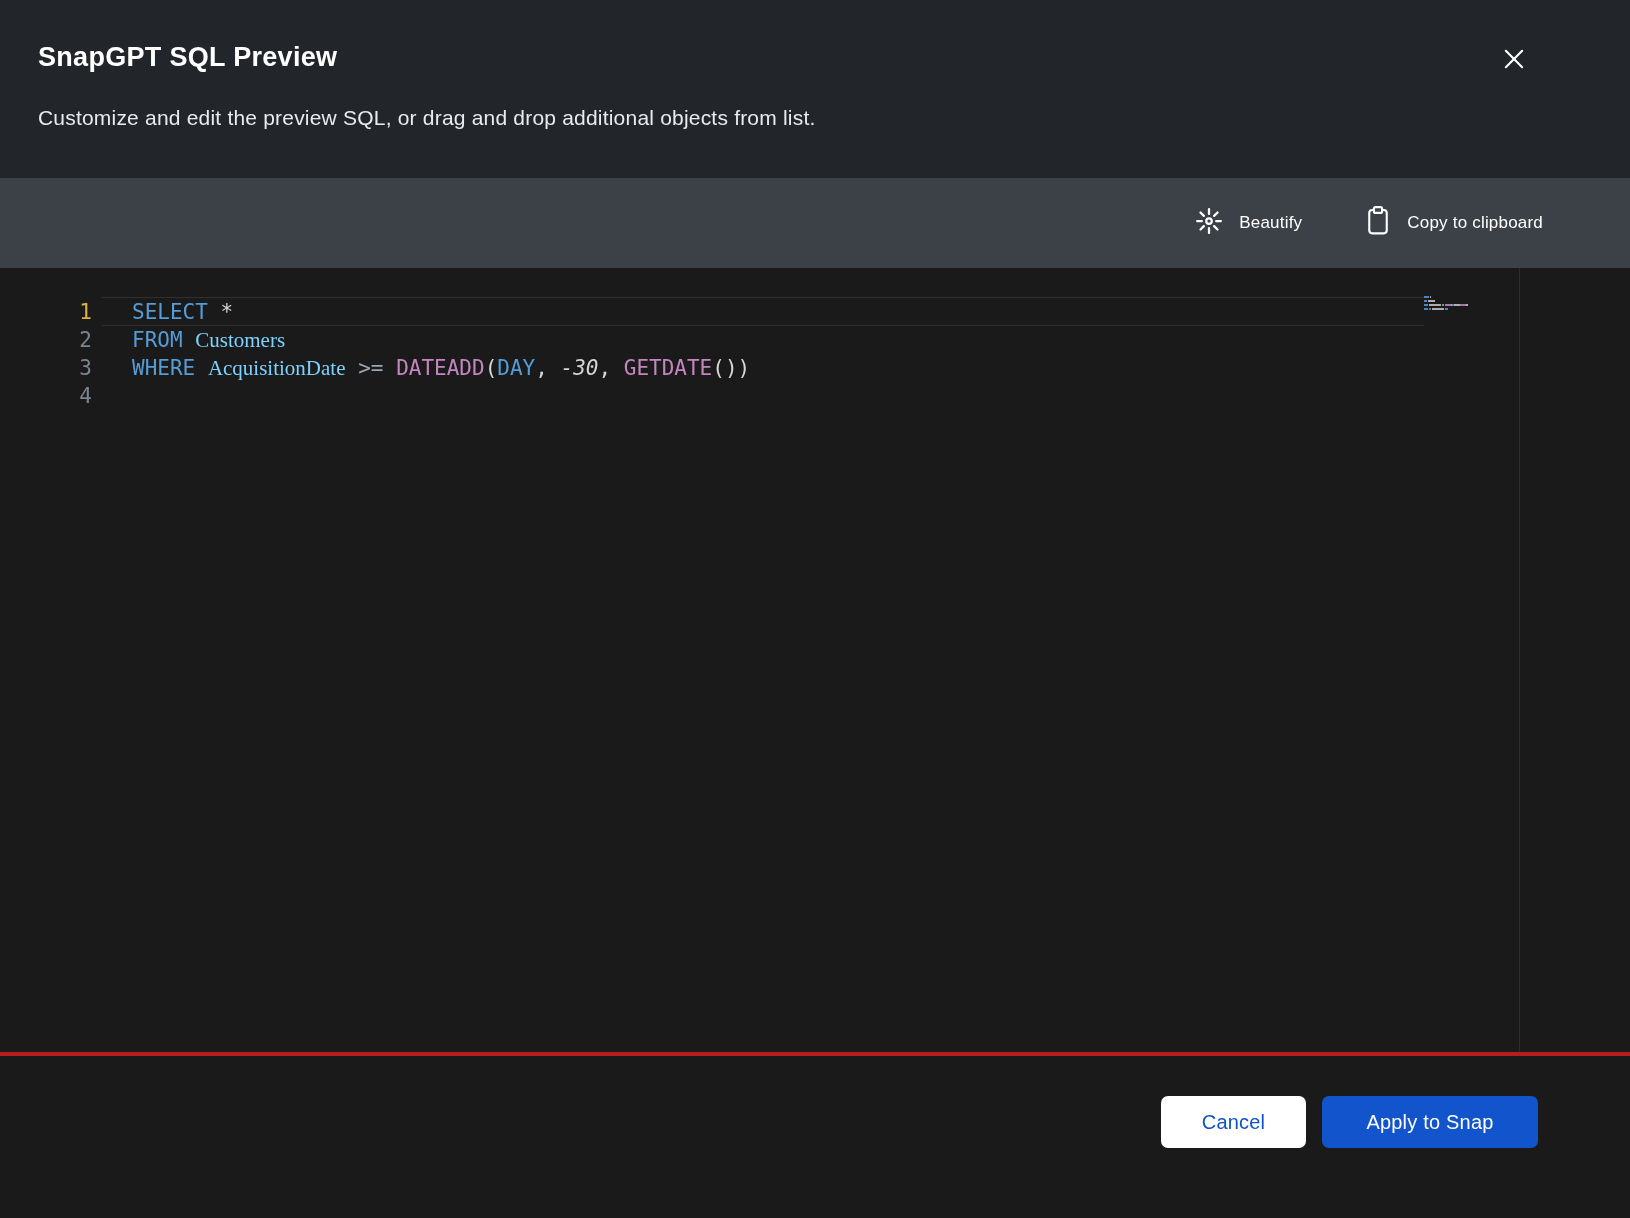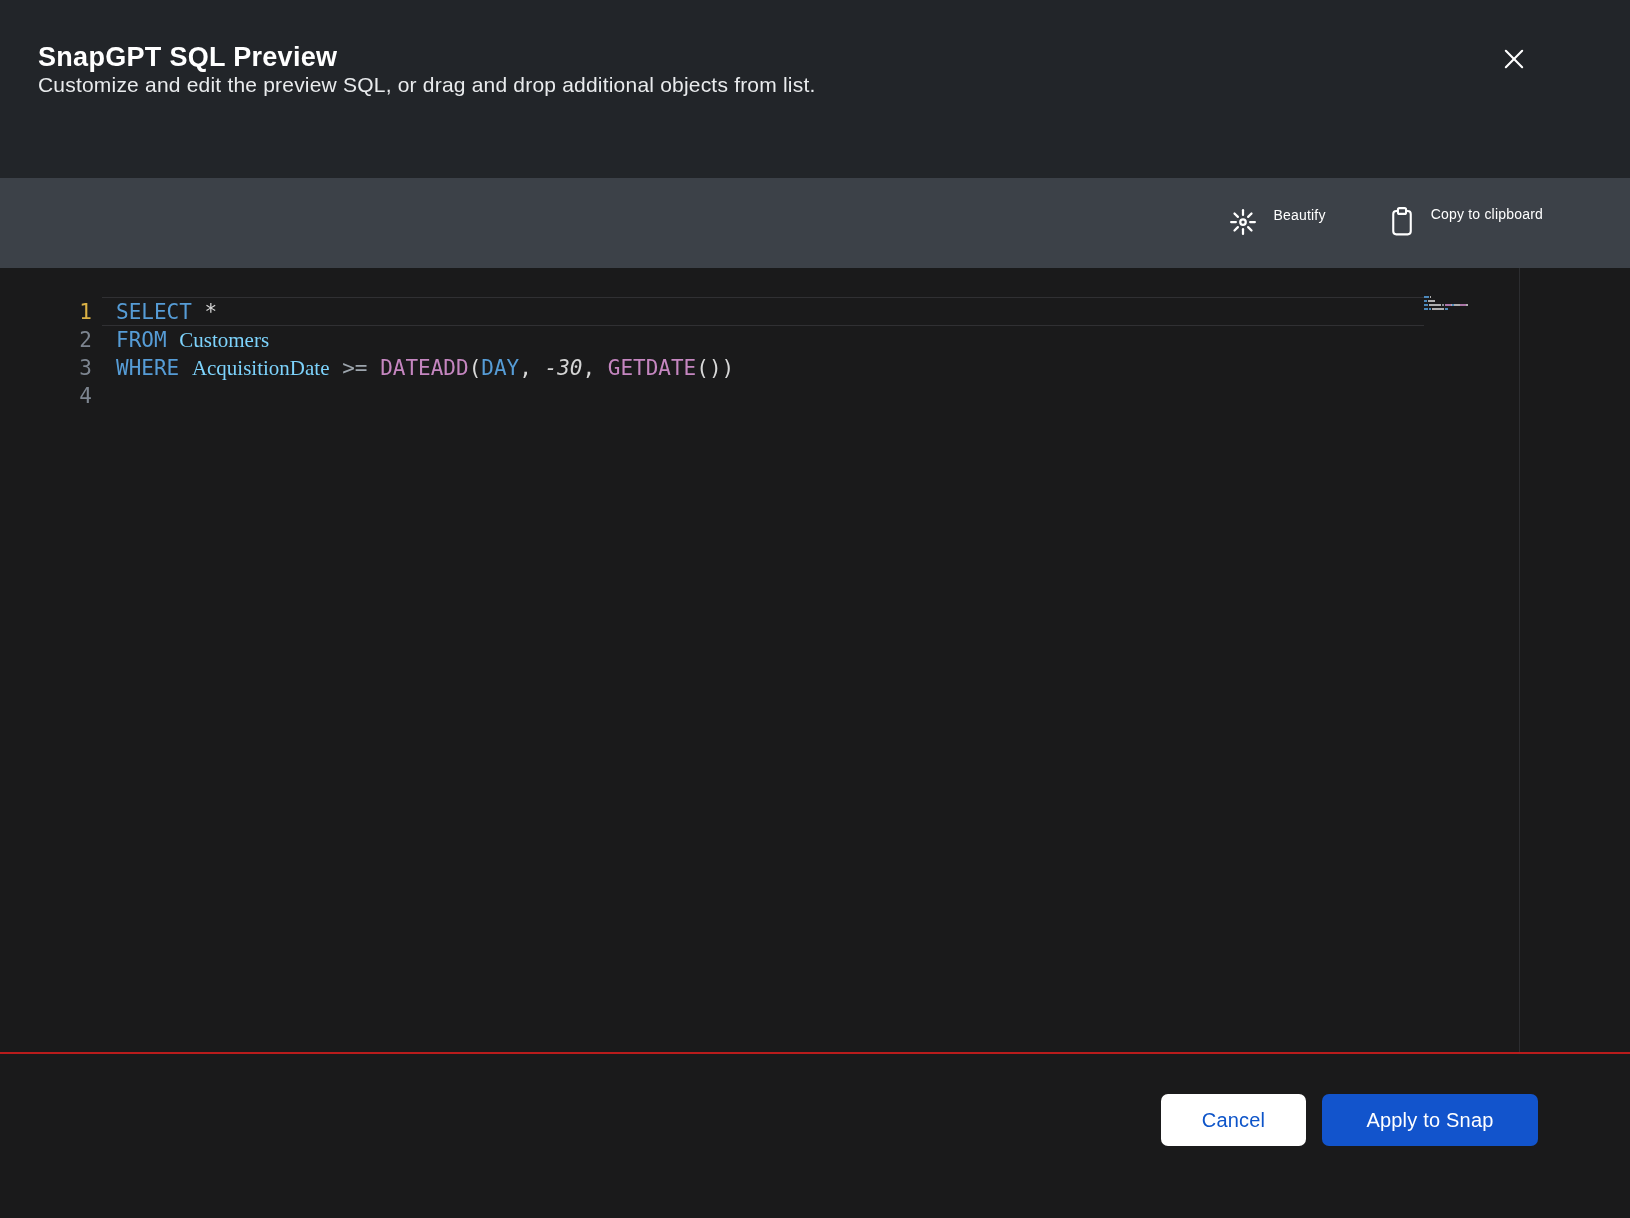--- a/index.html
+++ b/index.html
@@ -7,52 +7,52 @@
   body {
     background:#222529;
     font-family:"Liberation Sans", sans-serif;
     color:#ffffff;
   }
   .modal { width:1630px; height:1218px; display:flex; flex-direction:column; }
 
   
   .header { position:relative; height:178px; padding:42px 38px 0; background:#222529; }
   .title { font-size:27px; font-weight:700; letter-spacing:.3px; color:#ffffff; }
-  .subtitle { font-size:21px; font-weight:400; color:#e9ebed; letter-spacing:.2px; }
+  .subtitle { margin-top:33px; font-size:21px; font-weight:400; color:#e9ebed; letter-spacing:.2px; }
   .close-btn {
     position:absolute; top:44px; right:100px;
     width:32px; height:32px; display:flex; align-items:center; justify-content:center;
     cursor:pointer; background:transparent; border:none;
   }
 
   
   .toolbar {
     height:90px; background:#3c4148;
     display:flex; align-items:center; justify-content:flex-end;
     gap:62px; padding-right:87px; flex:none;
   }
   .tool-btn {
-    display:flex; gap:15px;
+    display:flex; align-items:center; gap:15px;
     background:transparent; border:none; color:#ffffff;
-    font-family:"Liberation Sans", sans-serif; font-size:14px; cursor:pointer;
+    font-family:"Liberation Sans", sans-serif; font-size:17px; cursor:pointer;
     letter-spacing:.2px;
   }
 
   
   .editor {
     flex:1; position:relative; background:#1a1a1b; padding-top:30px; overflow:hidden;
   }
   .code-lines { position:relative; }
   .code-line {
     display:flex; height:28px; line-height:28px; position:relative;
     font-family:"DejaVu Sans Mono", monospace; font-size:21px;
   }
   .gutter { width:92px; flex:none; text-align:right; color:#7d8590; user-select:none; }
   .code-line.active .gutter { color:#dcb245; }
-  .code-text { margin-left:24px; white-space:pre; color:#d8d8d8; }
+  .code-text { margin-left:40px; white-space:pre; color:#d8d8d8; }
   .line-hl {
     position:absolute; left:102px; right:206px; top:-1px; bottom:0;
     border-top:1px solid #303033; border-bottom:1px solid #303033; pointer-events:none;
   }
   .tok-keyword { color:#569cd6; }
   .tok-ident   { color:#7dd3fc;font-family:Liberation Serif, serif; }
   .tok-func    { color:#c586c0; }
   .tok-op      { color:#9da5ad; }
   .tok-num     { color:#d4d4d4;font-style:italic; }
   .tok-plain   { color:#d8d8d8; }
@@ -68,21 +68,21 @@
   .mm-bg-num     { background:#c9c9c9; }
   .mm-bg-plain   { background:#c9c9c9; }
   .mm-space      { background:transparent; }
 
   .scroll-divider {
     position:absolute; top:0; bottom:0; right:110px; width:1px; background:#2c2d30;
   }
 
   
   .footer {
-    height:166px; flex:none; background:#1a1a1b; border-top:2px solid #b91c1c;
+    height:166px; flex:none; background:#1a1a1b; border-top:4px solid #b91c1c;
     display:flex; justify-content:flex-end; align-items:flex-start;
     gap:16px; padding:40px 92px 0;
   }
   .btn {
     height:52px; border:none; border-radius:7px;
     font-family:"Liberation Sans", sans-serif; font-size:20px; font-weight:500;
     cursor:pointer; letter-spacing:.2px;
   }
   .btn-cancel { width:145px; background:#ffffff; color:#0d54c9; }
   .btn-apply  { width:216px; background:#1254cc; color:#ffffff; }

